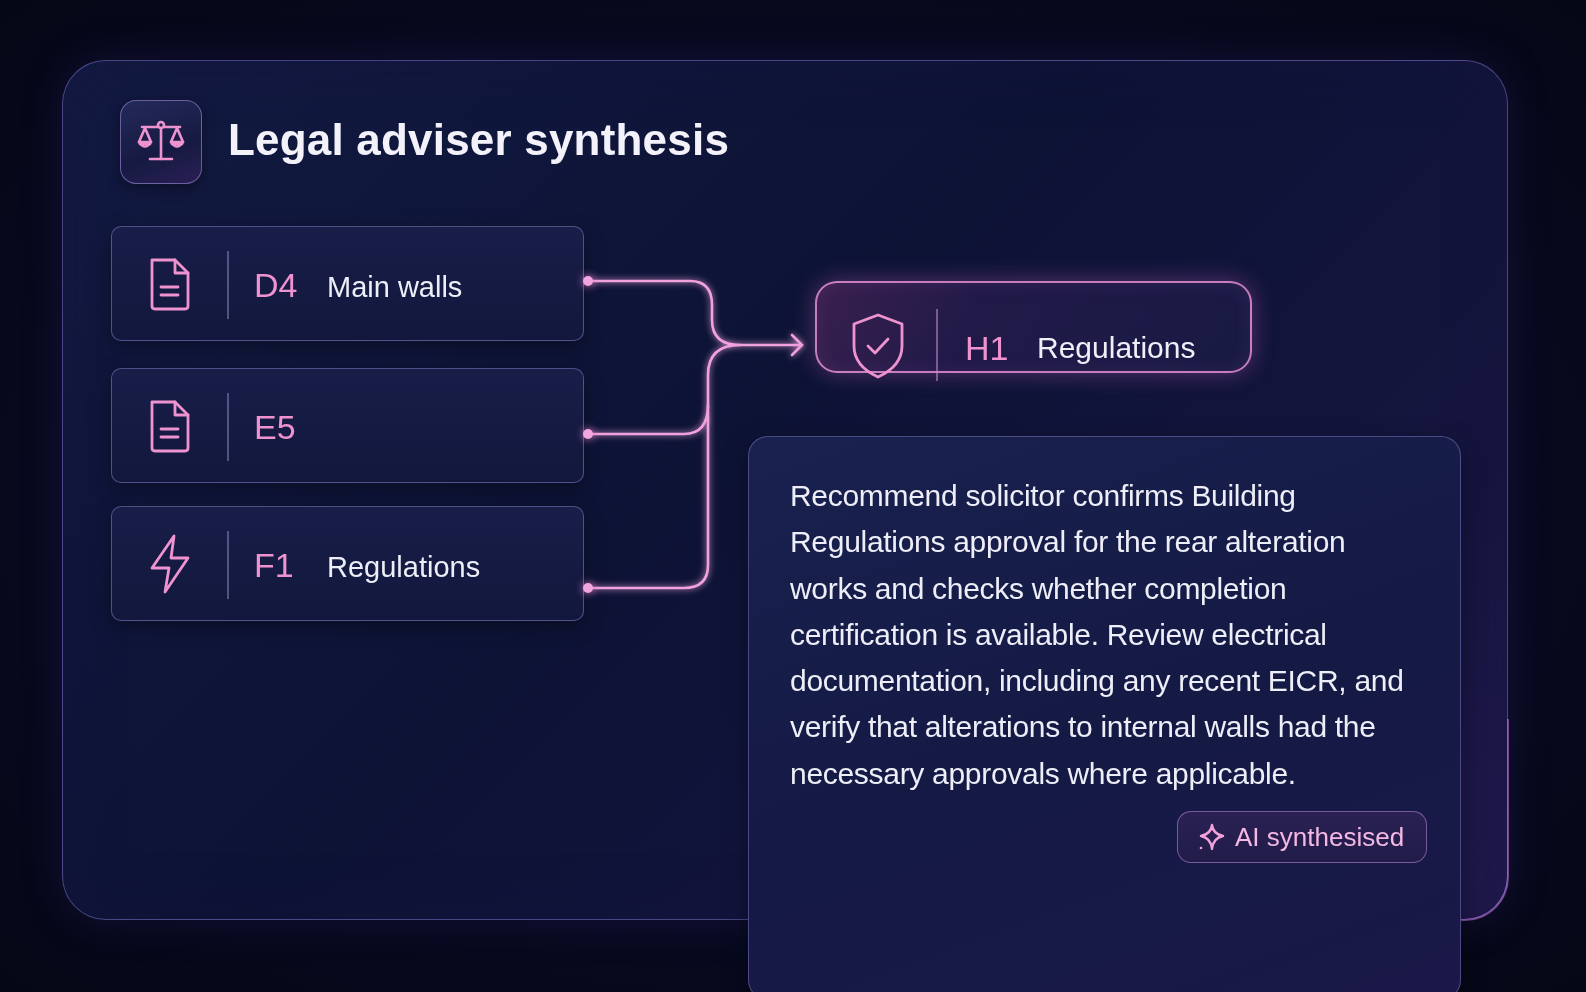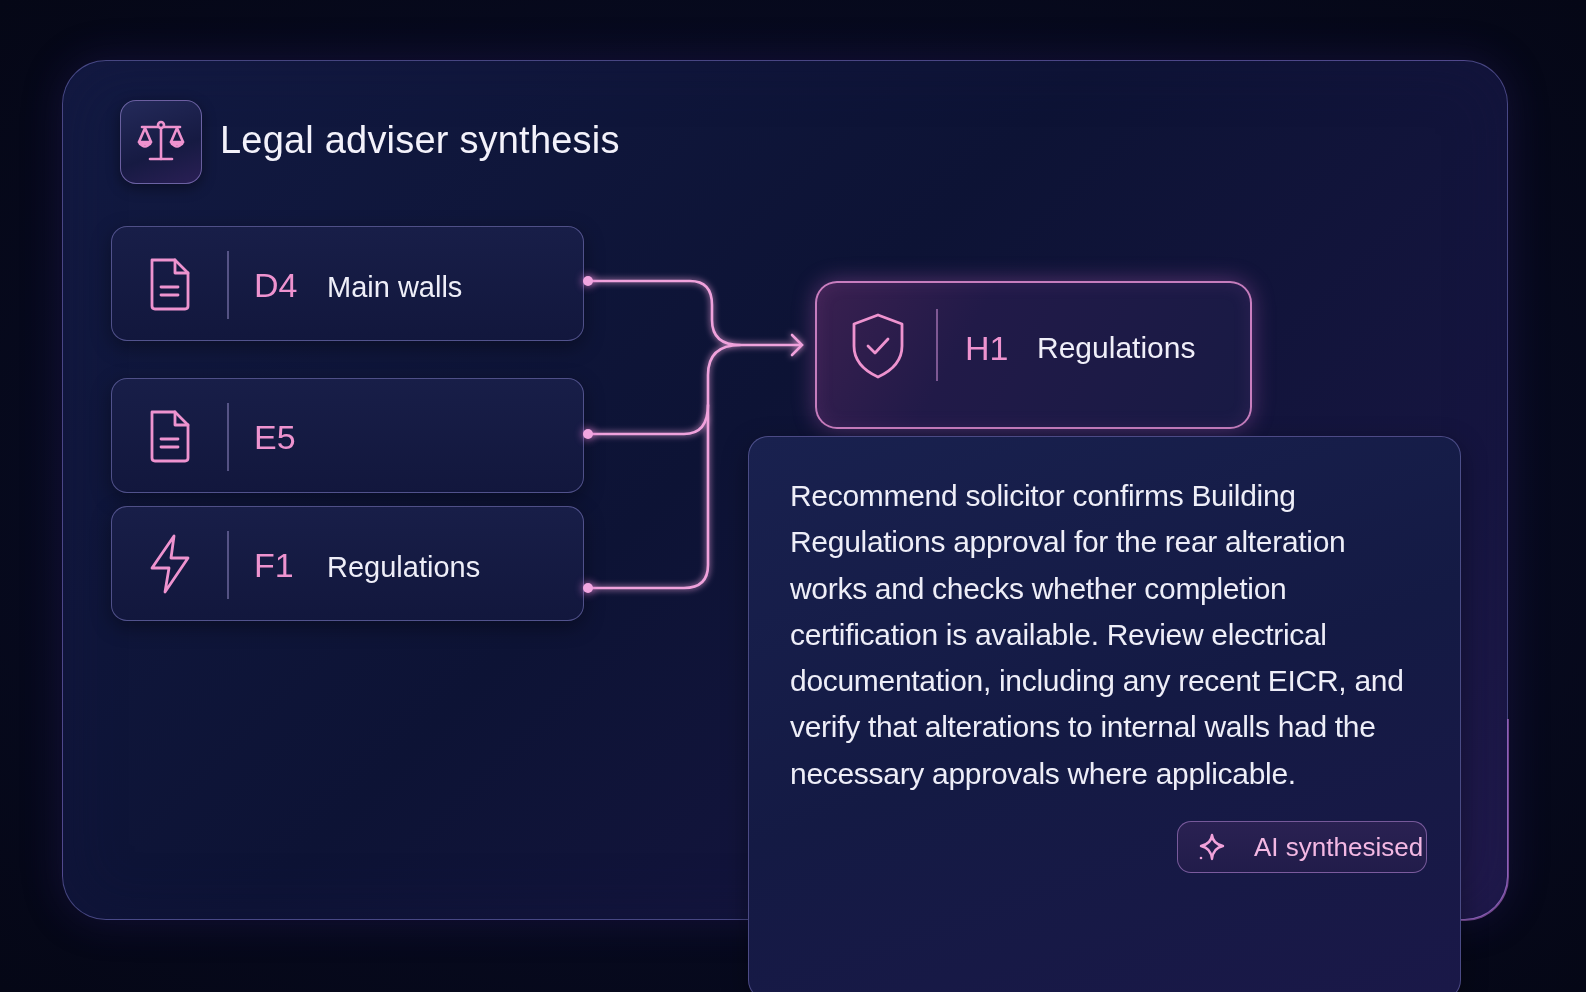--- a/index.html
+++ b/index.html
@@ -25,27 +25,27 @@
   }
   .logo-tile {
     position: absolute; left: 120px; top: 100px; width: 82px; height: 84px;
     border-radius: 16px;
     background: linear-gradient(160deg, #242a5a 0%, #161a42 60%, #2a1f55 100%);
     border: 1.5px solid rgba(170, 150, 230, 0.55);
     display: flex; align-items: center; justify-content: center;
     box-shadow: 0 4px 14px rgba(0,0,0,0.4);
   }
   .title {
-    position: absolute; left: 220px; top: 112px;
-    font-size: 38px; color: #f3f2fb; font-weight: 400; letter-spacing: 0.2px;
+    position: absolute; left: 228px; top: 112px;
+    font-size: 44px; color: #f3f2fb; font-weight: 700; letter-spacing: 0.2px;
     line-height: 56px;
   }
   .src-card {
     position: absolute; left: 111px; width: 473px; height: 115px;
-    border-radius: 16px;
+    border-radius: 10px;
     background: linear-gradient(180deg, #181e48 0%, #12173d 100%);
     border: 1.5px solid rgba(140, 135, 210, 0.5);
     box-shadow: 0 6px 20px rgba(0,0,0,0.35);
   }
   .src-card .ic {
     position: absolute; left: 30px; top: 26px; width: 56px; height: 62px;
     display: flex; align-items: center; justify-content: center;
   }
   .src-card .divider {
     position: absolute; left: 115px; top: 24px; width: 1.5px; height: 68px;
@@ -58,21 +58,21 @@
   .src-card .label {
     position: absolute; left: 215px; top: 42px;
     font-size: 29px; color: #eeeef8; line-height: 36px;
   }
   .connector-dot {
     position: absolute; width: 10px; height: 10px; border-radius: 50%;
     background: #f2a6e0; box-shadow: 0 0 8px #e07ad0;
   }
   .wires { position: absolute; left: 0; top: 0; width: 1586px; height: 992px; pointer-events: none; }
   .target-card {
-    position: absolute; left: 815px; top: 281px; width: 437px; height: 148px;
+    position: absolute; left: 815px; top: 281px; width: 437px; height: 92px;
     border-radius: 22px;
     background: linear-gradient(120deg, #3a2050 0%, #211a48 35%, #181a44 100%);
     border: 2px solid rgba(240, 150, 220, 0.8);
     box-shadow: 0 0 22px rgba(220, 110, 210, 0.35), inset 0 0 18px rgba(200, 100, 200, 0.12);
   }
   .target-card .ic {
     position: absolute; left: 30px; top: 28px; width: 62px; height: 70px;
     display: flex; align-items: center; justify-content: center;
   }
   .target-card .divider {
@@ -92,25 +92,25 @@
     border-radius: 20px;
     background: linear-gradient(160deg, #19214f 0%, #141a44 50%, #1a1848 100%);
     border: 1.5px solid rgba(140, 135, 210, 0.45);
     box-shadow: 0 8px 26px rgba(0,0,0,0.35);
   }
   .summary-text {
     position: absolute; left: 41px; top: 36px; width: 640px;
     font-size: 30px; line-height: 46.3px; color: #eeeef8; letter-spacing: -0.3px;
   }
   .ai-badge {
-    position: absolute; left: 428px; top: 384px; width: 250px; height: 52px;
+    position: absolute; left: 428px; top: 374px; width: 250px; height: 52px;
     border-radius: 14px;
     background: linear-gradient(180deg, #2a2152 0%, #211c4a 100%);
     border: 1.5px solid rgba(190, 140, 220, 0.55);
-    display: flex; align-items: center; padding-left: 18px; gap: 28px;
+    display: flex; align-items: center; padding-left: 18px; gap: 9px;
   }
   .ai-badge .txt { font-size: 26px; color: #f3b8e3; line-height: 30px; }
 </style>
 </head>
 <body>
 
 <div class="panel"></div>
 
 <div class="logo-tile">
   <svg width="50" height="46" viewBox="0 0 50 46" fill="none" stroke="#ee93cf" stroke-width="2.6" stroke-linecap="round" stroke-linejoin="round">
@@ -137,21 +137,21 @@
       <path d="M28 4 V17 H41"></path>
       <line x1="14" y1="31" x2="31" y2="31"></line>
       <line x1="14" y1="39" x2="31" y2="39"></line>
     </svg>
   </div>
   <div class="divider"></div>
   <span class="code">D4</span>
   <span class="label">Main walls</span>
 </div>
 
-<div class="src-card" style="top:378px;text-align:center;">
+<div class="src-card" style="top:368px;text-align:center;">
   <div class="ic">
     <svg width="46" height="56" viewBox="0 0 46 56" fill="none" stroke="#ee93cf" stroke-width="2.8" stroke-linejoin="round" stroke-linecap="round">
       <path d="M5 4 H28 L41 17 V50 Q41 53 38 53 H8 Q5 53 5 50 Z"></path>
       <path d="M28 4 V17 H41"></path>
       <line x1="14" y1="31" x2="31" y2="31"></line>
       <line x1="14" y1="39" x2="31" y2="39"></line>
     </svg>
   </div>
   <div class="divider"></div>
   <span class="code">E5</span>

